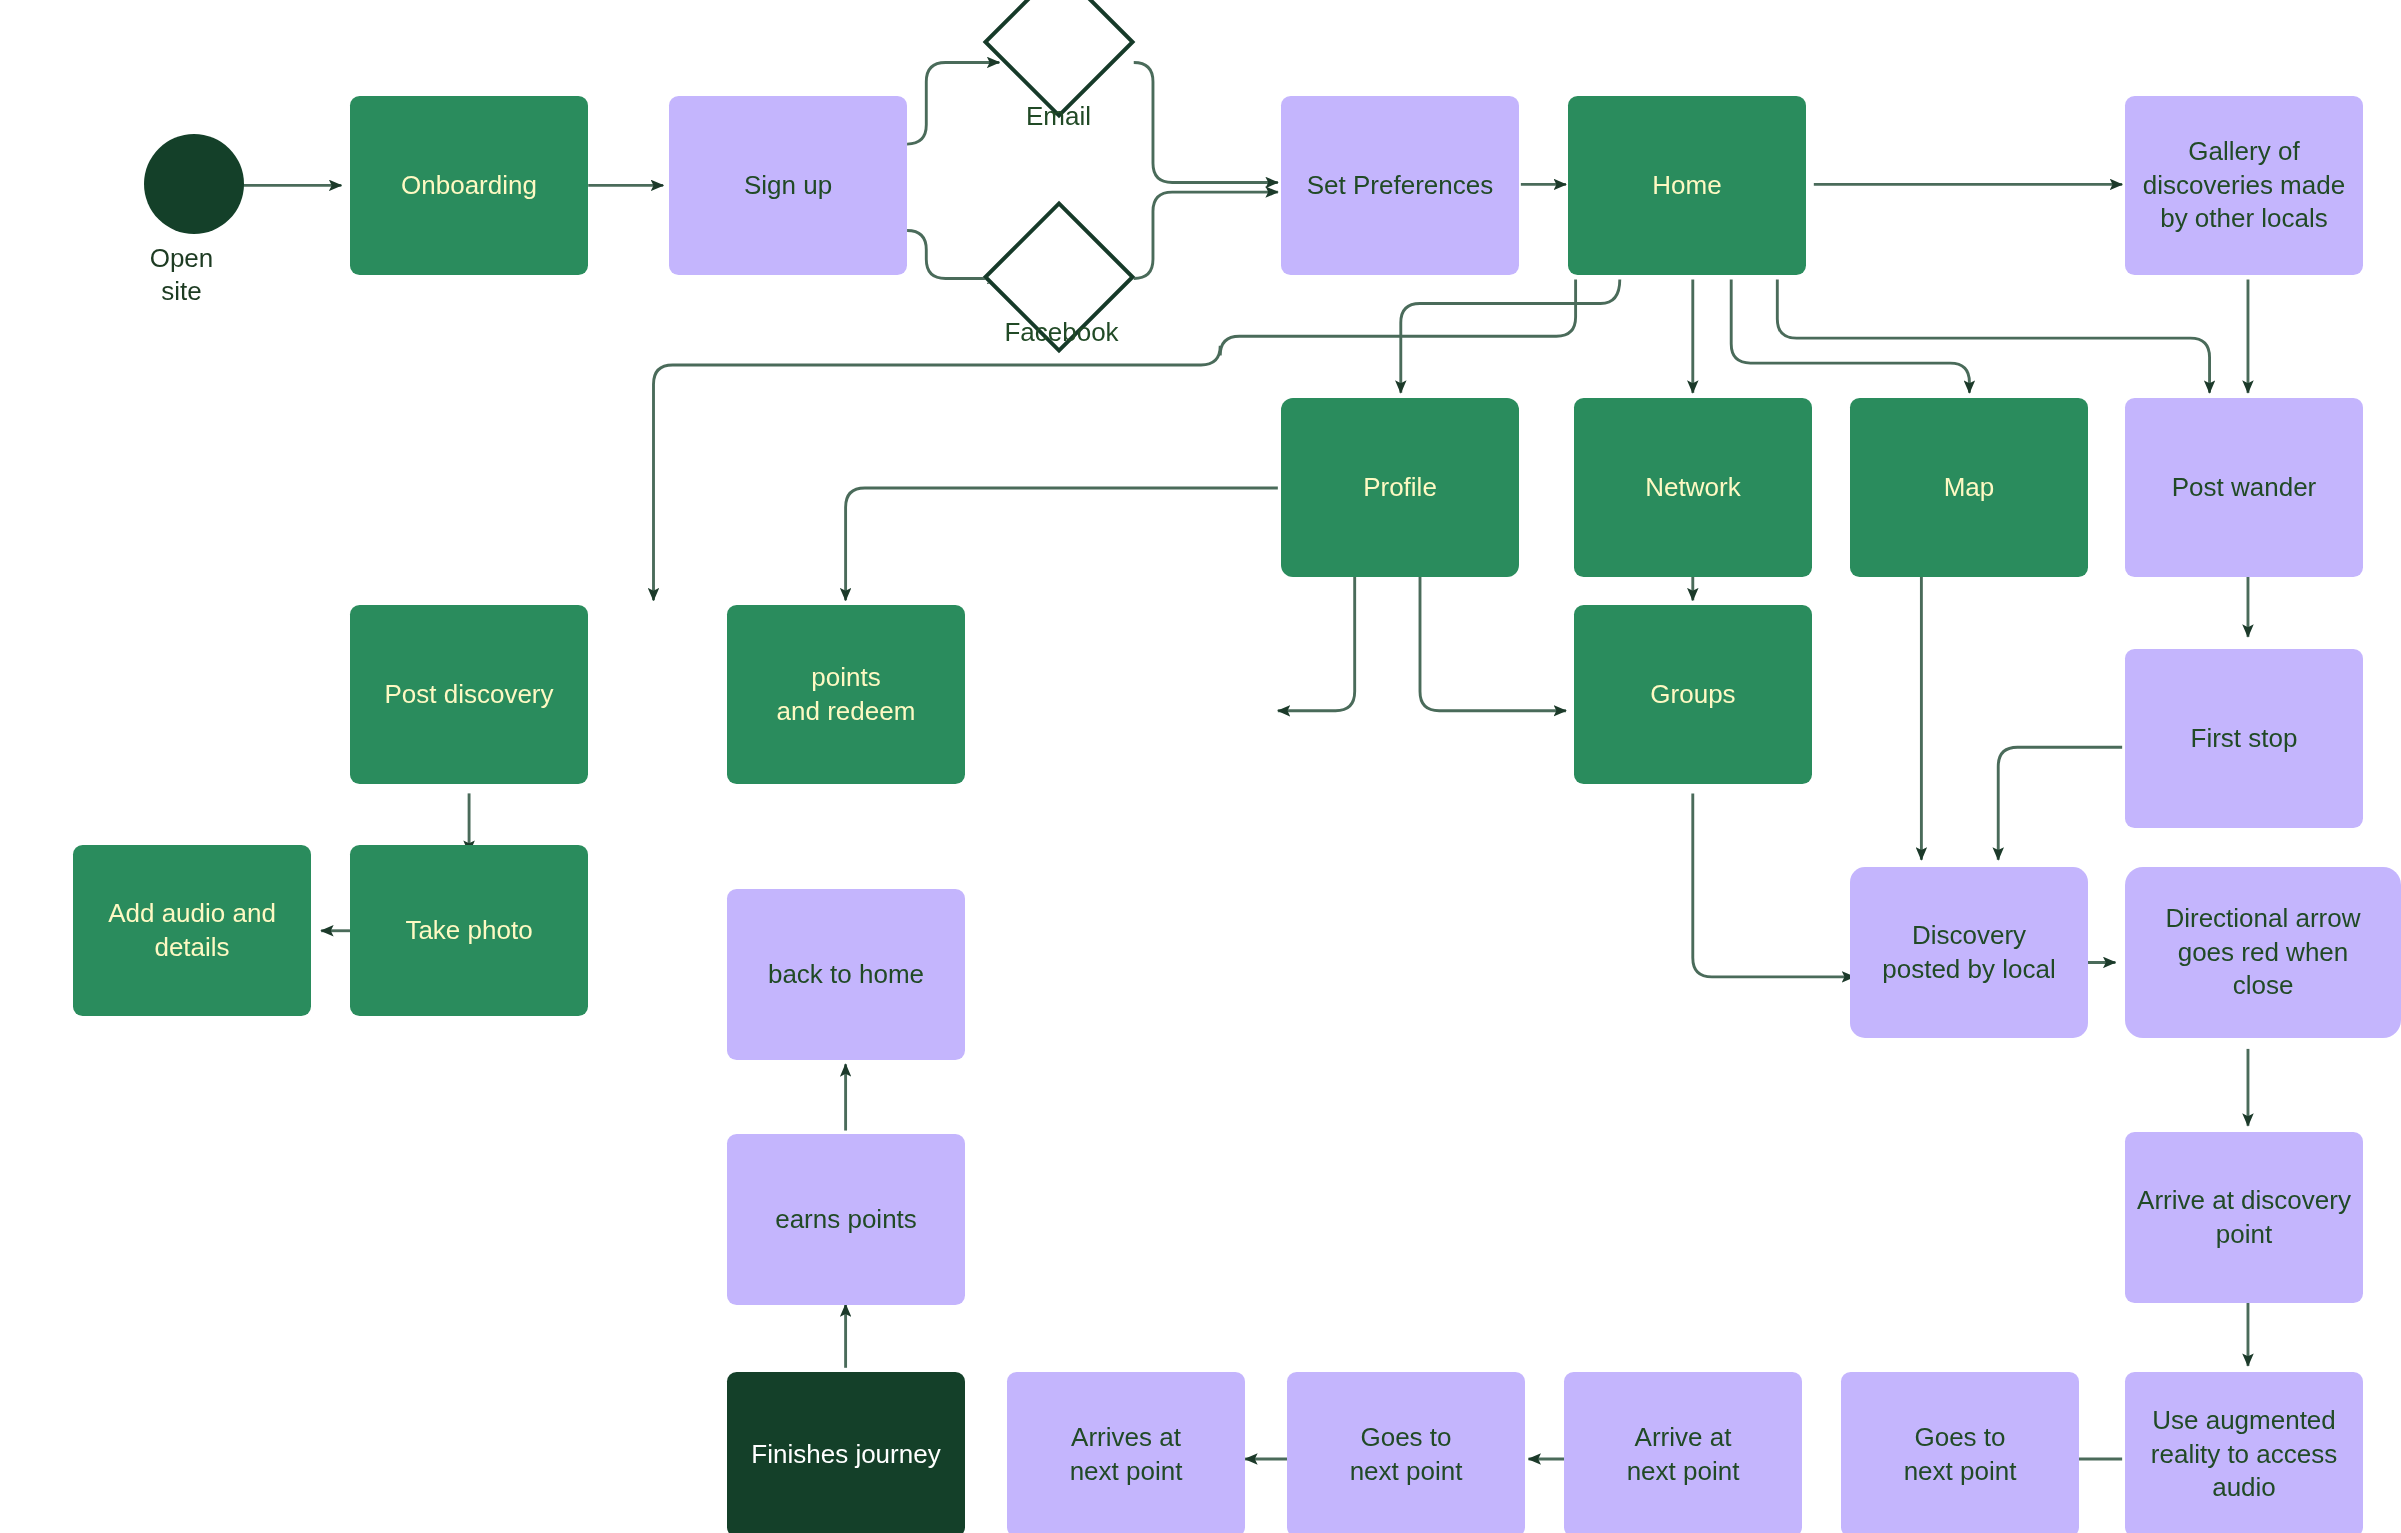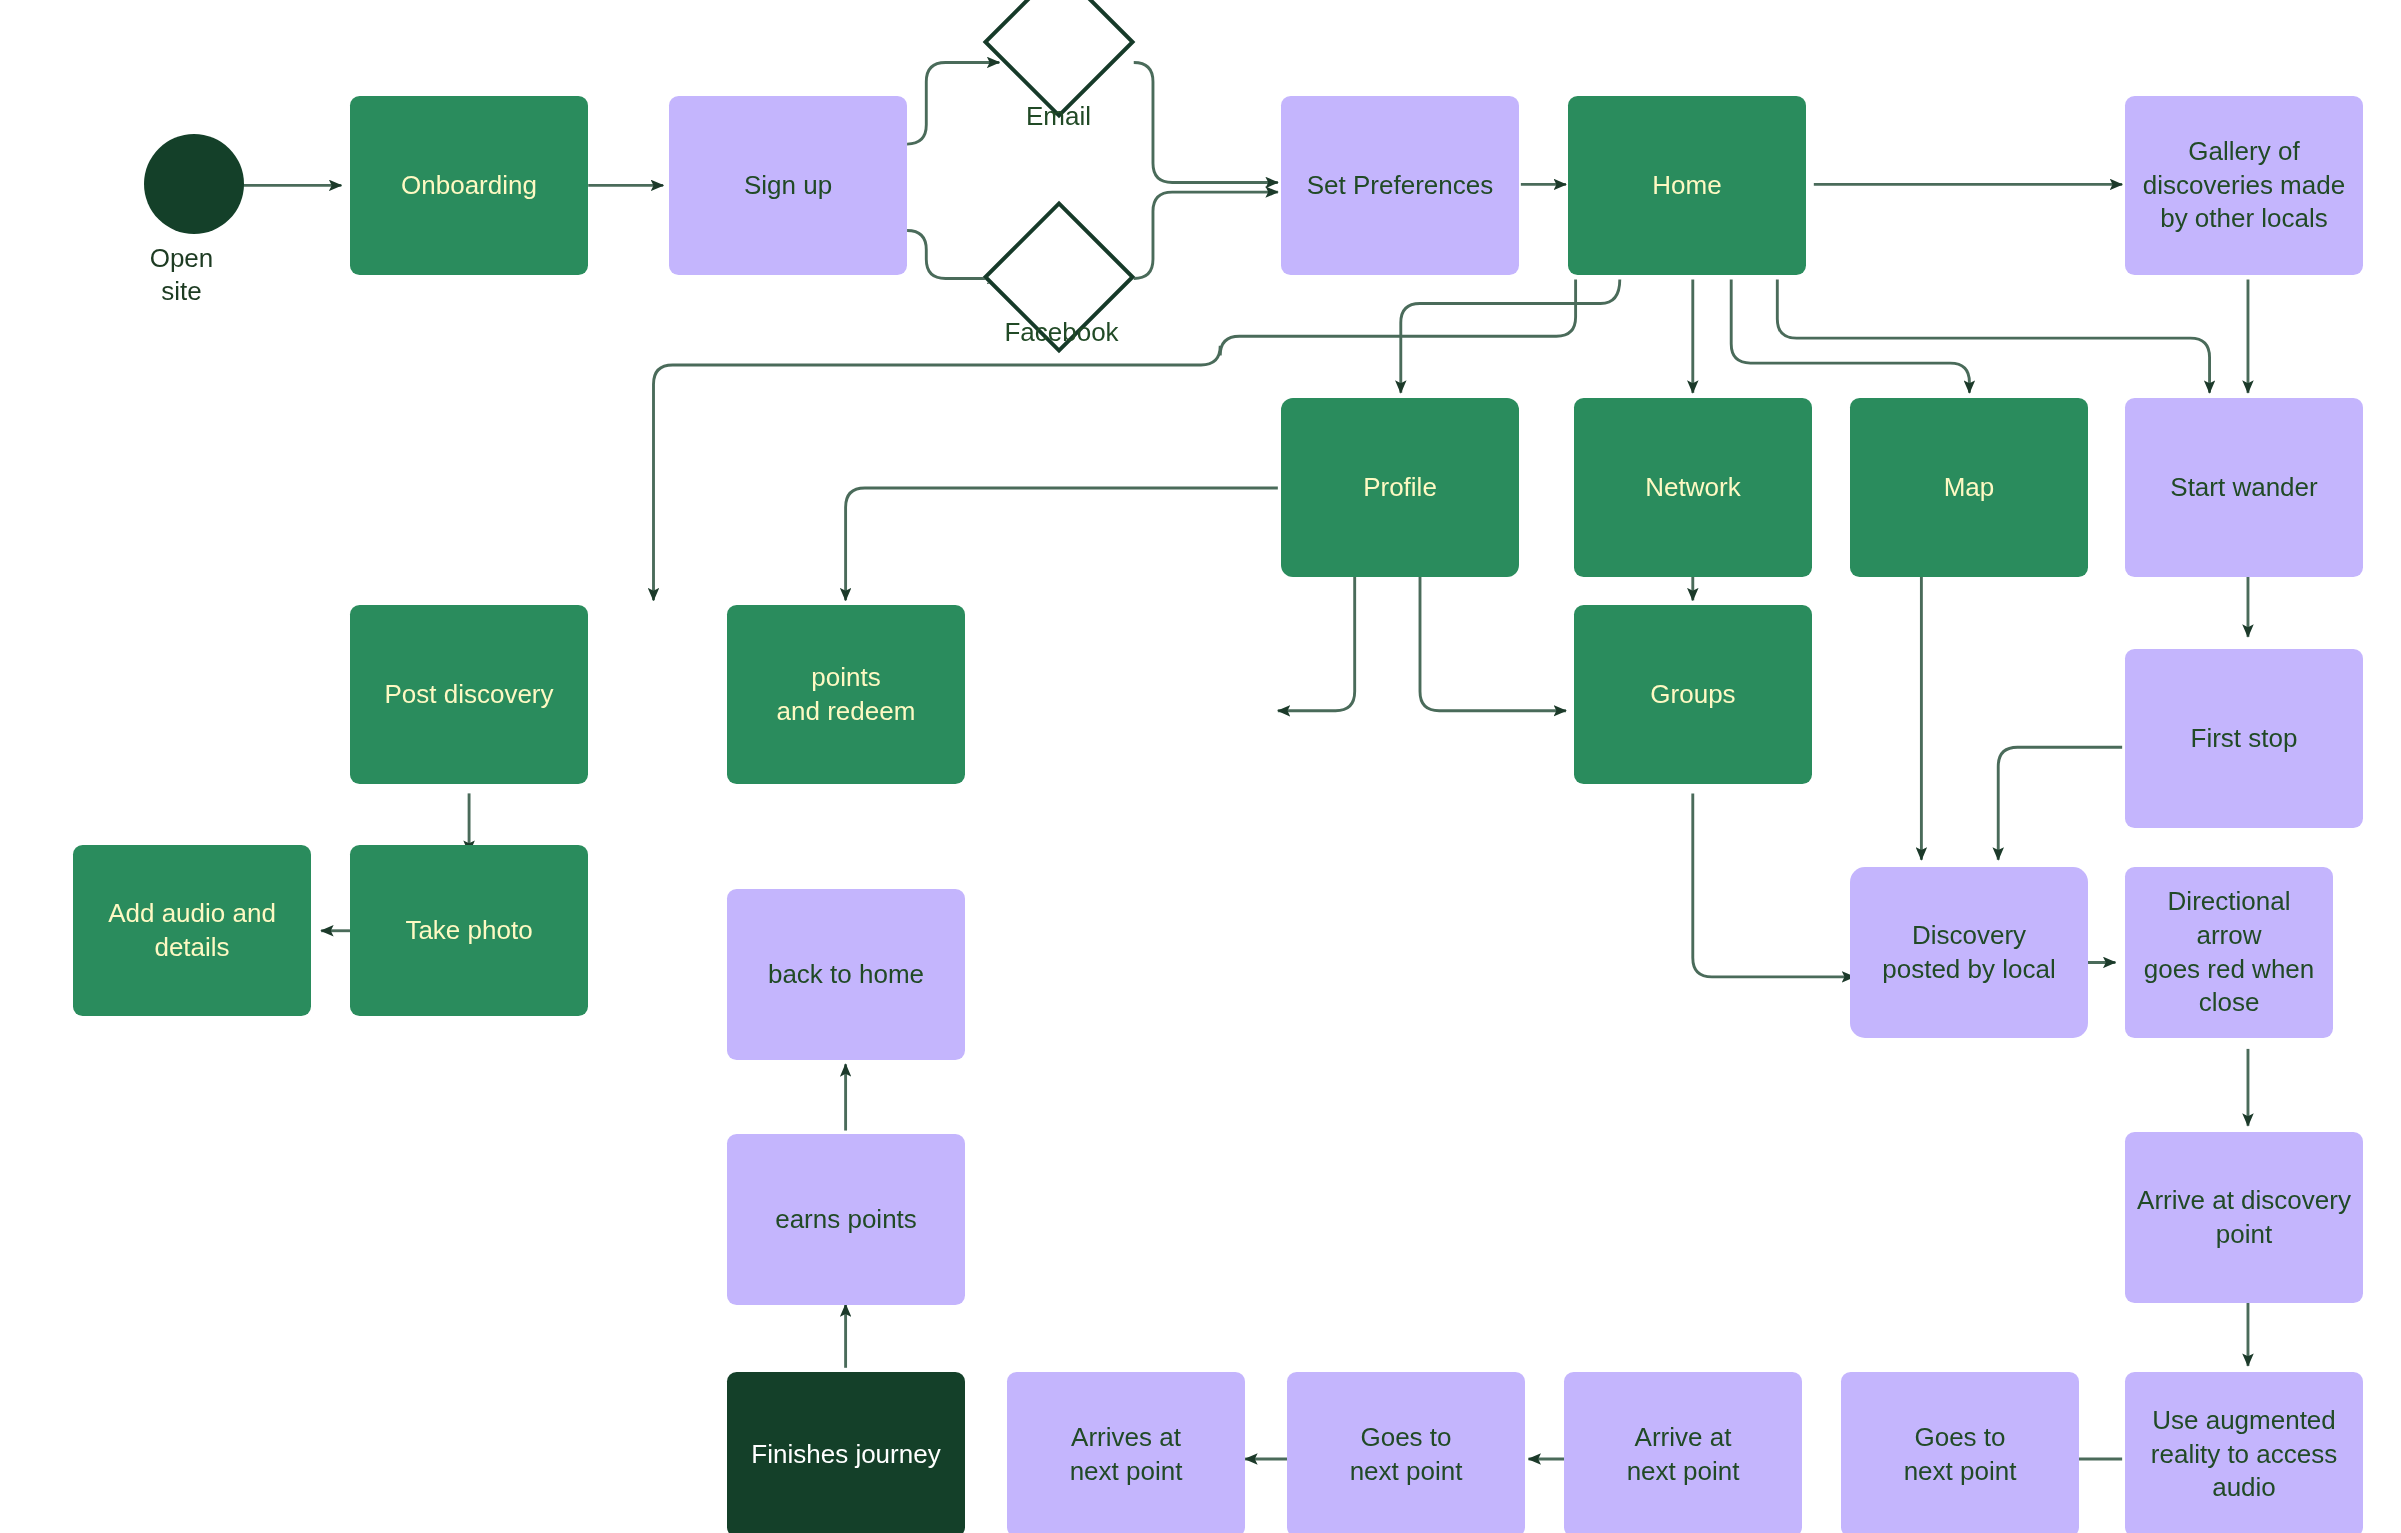--- a/index.html
+++ b/index.html
@@ -143,36 +143,36 @@
   <div class="node light" style="left:669px;top:96px;width:238px;height:179px;">Sign up</div>
   <div class="node light" style="left:1281px;top:96px;width:238px;height:179px;">Set Preferences</div>
   <div class="node dark" style="left:1568px;top:96px;width:238px;height:179px;">Home</div>
   <div class="node light" style="left:2125px;top:96px;width:238px;height:179px;">Gallery of
 discoveries made
 by other locals</div>
 
   <div class="node dark" style="left:1281px;top:398px;width:238px;height:179px;border-radius:12px;">Profile</div>
   <div class="node dark" style="left:1574px;top:398px;width:238px;height:179px;">Network</div>
   <div class="node dark" style="left:1850px;top:398px;width:238px;height:179px;">Map</div>
-  <div class="node light" style="left:2125px;top:398px;width:238px;height:179px;">Start wander</div>
+  <div class="node light" style="left:2125px;top:398px;width:238px;height:179px;">Post wander</div>
 
   <div class="node dark" style="left:350px;top:605px;width:238px;height:179px;">Post discovery</div>
   <div class="node dark" style="left:727px;top:605px;width:238px;height:179px;">points
 and redeem</div>
   <div class="node dark" style="left:1574px;top:605px;width:238px;height:179px;">Groups</div>
   <div class="node light" style="left:2125px;top:649px;width:238px;height:179px;">First stop</div>
 
   <div class="node dark" style="left:73px;top:845px;width:238px;height:171px;">Add audio and
 details</div>
   <div class="node dark" style="left:350px;top:845px;width:238px;height:171px;">Take photo</div>
   <div class="node light" style="left:727px;top:889px;width:238px;height:171px;">back to home</div>
 
   <div class="node light" style="left:1850px;top:867px;width:238px;height:171px;border-radius:15px;">Discovery
 posted by local</div>
-  <div class="node light" style="left:2125px;top:867px;width:208px;height:171px;">Directional arrow
+  <div class="node light" style="left:2125px;top:867px;width:276px;height:171px;border-radius:18px;">Directional arrow
 goes red when
 close</div>
   <div class="node light" style="left:2125px;top:1132px;width:238px;height:171px;">Arrive at discovery
 point</div>
 
   <div class="node light" style="left:727px;top:1134px;width:238px;height:171px;">earns points</div>
   <div class="node darkest" style="left:727px;top:1372px;width:238px;height:165px;">Finishes journey</div>
   <div class="node light" style="left:1007px;top:1372px;width:238px;height:165px;">Arrives at
 next point</div>
   <div class="node light" style="left:1287px;top:1372px;width:238px;height:165px;">Goes to

